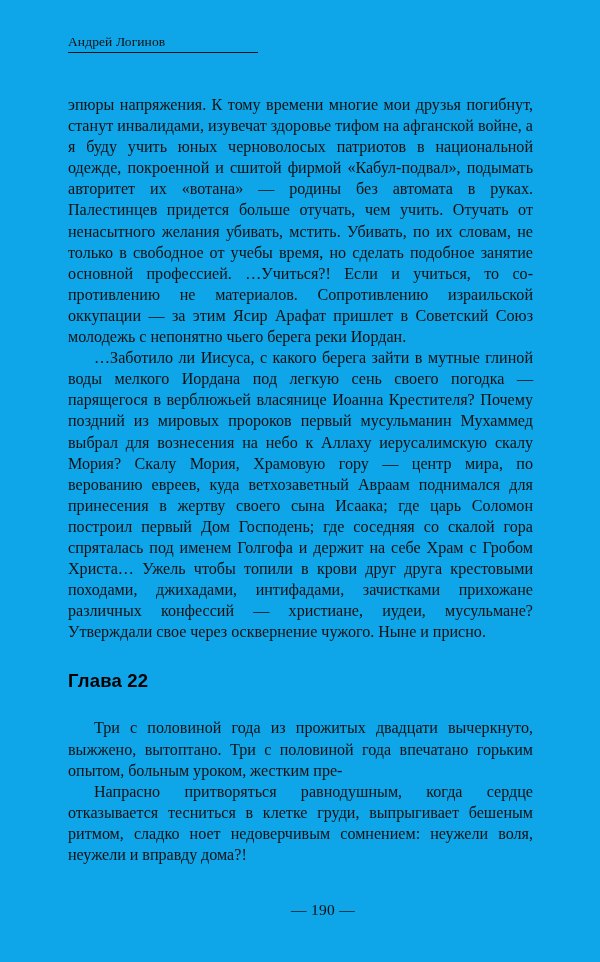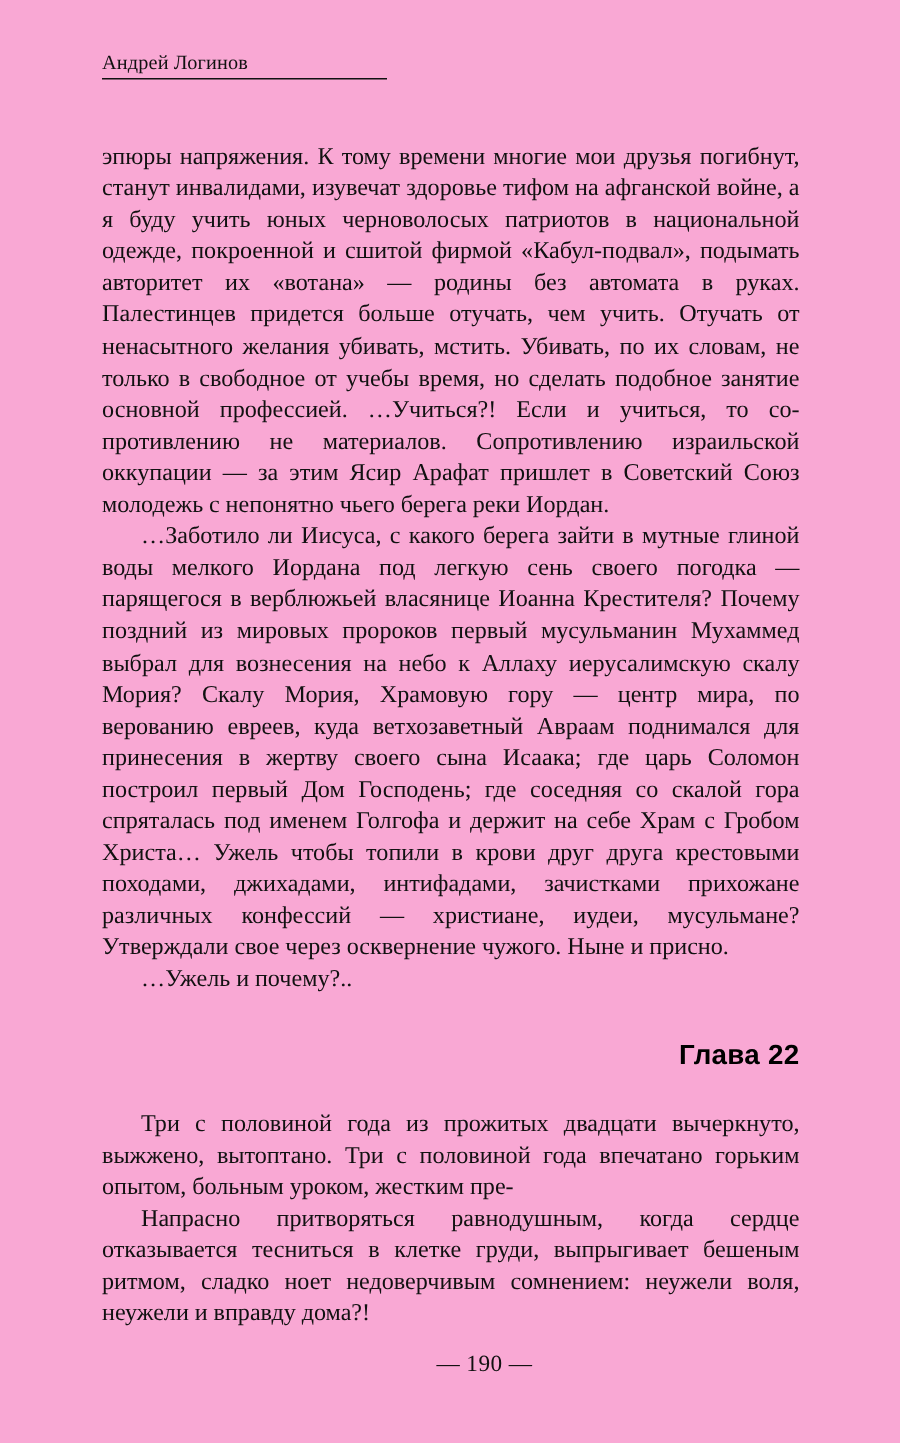--- a/index.html
+++ b/index.html
@@ -6,21 +6,21 @@
   html, body {
     margin: 0;
     padding: 0;
     background: #ffffff;
   }
 
   .page {
     position: relative;
     width: 600px;
     height: 962px;
-    background: #f9a8d4;
+    background: #0ea5e9;
     overflow: hidden;
     font-family: "Liberation Serif", "DejaVu Serif", serif;
     color: #111111;
     -webkit-font-smoothing: antialiased;
   }
 
   
   .running-head {
     position: absolute;
     left: 68px;
@@ -65,21 +65,21 @@
 
   .para.no-indent {
     text-indent: 0;
   }
 
   
   .chapter-heading {
     margin: 0;
     padding-top: 28px;
     padding-bottom: 25px;
-    text-align: right;
+    text-align: left;
     font-family: "Liberation Sans Narrow", "Liberation Sans", "DejaVu Sans", sans-serif;
     font-weight: bold;
     font-size: 18.5px;
     line-height: 22px;
     letter-spacing: 0.2px;
     color: #000000;
   }
 
   
   .folio {
@@ -105,21 +105,20 @@
     <div class="running-head-name">Андрей Логинов</div>
     <div class="running-head-rule"></div>
   </header>
 
   <div class="textblock">
 
     <p class="para no-indent">эпюры напряжения. К тому времени многие мои друзья погибнут, станут инвалидами, изувечат здоровье тифом на афганской войне, а я буду учить юных черноволосых патриотов в национальной одежде, покроенной и сшитой фирмой «Кабул-подвал», подымать авторитет их «вота­на» — родины без автомата в руках. Палестинцев придет­ся больше отучать, чем учить. Отучать от ненасытного желания убивать, мстить. Убивать, по их словам, не только в свободное от учебы время, но сделать подобное занятие основной профессией. …Учиться?! Если и учиться, то со­противлению не материалов. Сопротивлению израильской оккупации — за этим Ясир Арафат пришлет в Советский Союз молодежь с непонятно чьего берега реки Иордан.</p>
 
     <p class="para">…Заботило ли Иисуса, с какого берега зайти в мутные глиной воды мелкого Иордана под легкую сень своего погодка — парящегося в верблюжьей власянице Иоанна Крестителя? Почему поздний из мировых пророков пер­вый мусульманин Мухаммед выбрал для вознесения на небо к Аллаху иерусалимскую скалу Мория? Скалу Мо­рия, Храмовую гору — центр мира, по верованию евреев, куда ветхозаветный Авраам поднимался для принесения в жертву своего сына Исаака; где царь Соломон постро­ил первый Дом Господень; где соседняя со скалой гора спряталась под именем Голгофа и держит на себе Храм с Гробом Христа… Ужель чтобы топили в крови друг дру­га крестовыми походами, джихадами, интифадами, за­чистками прихожане различных конфессий — христиа­не, иудеи, мусульмане? Утверждали свое через оскверне­ние чужого. Ныне и присно.</p>
 
-    <p class="para">…Ужель и почему?..</p>
 
     <h2 class="chapter-heading">Глава 22</h2>
 
     <p class="para">Три с половиной года из прожитых двадцати вычерк­нуто, выжжено, вытоптано. Три с половиной года впе­чатано горьким опытом, больным уроком, жестким пре-</p>
 
     <p class="para">Напрасно притворяться равнодушным, когда сердце отказывается тесниться в клетке груди, выпрыгивает бе­шеным ритмом, сладко ноет недоверчивым сомнением: неужели воля, неужели и вправду дома?!</p>
 
   </div>
 
   <div class="folio">— 190 —</div>

